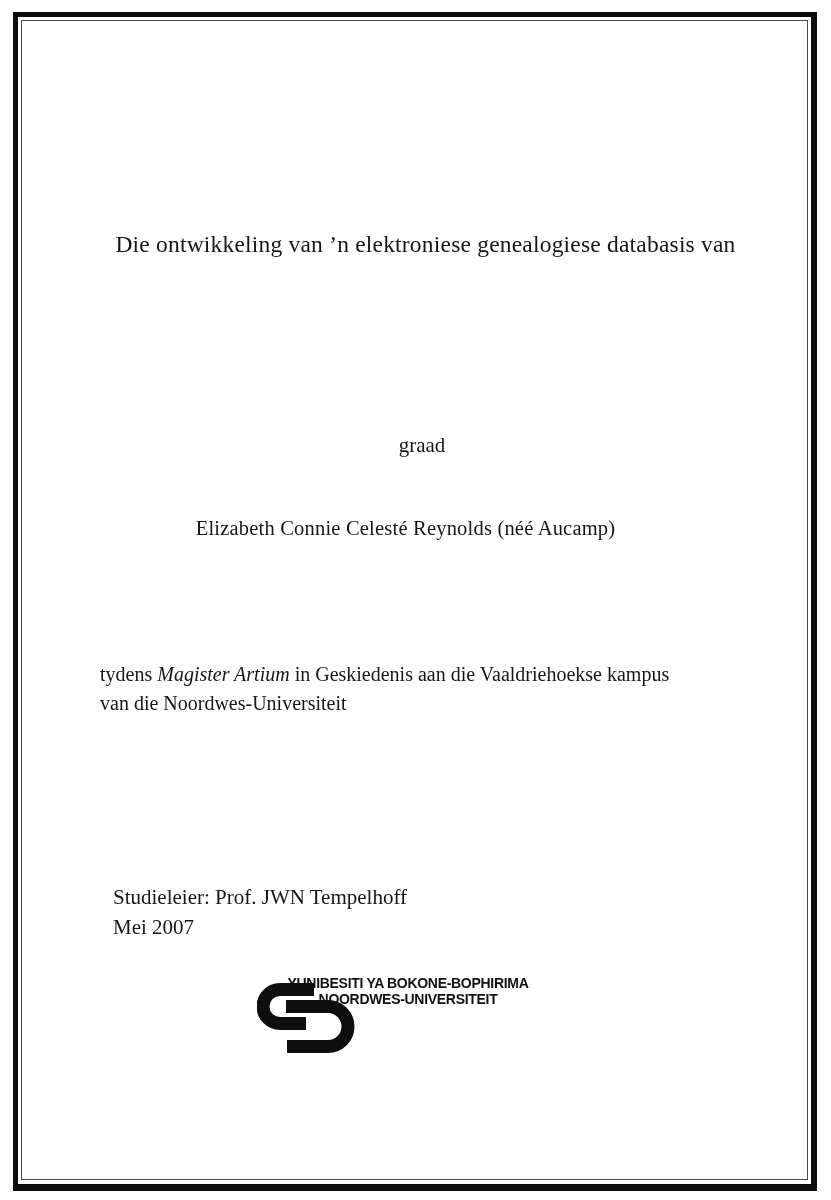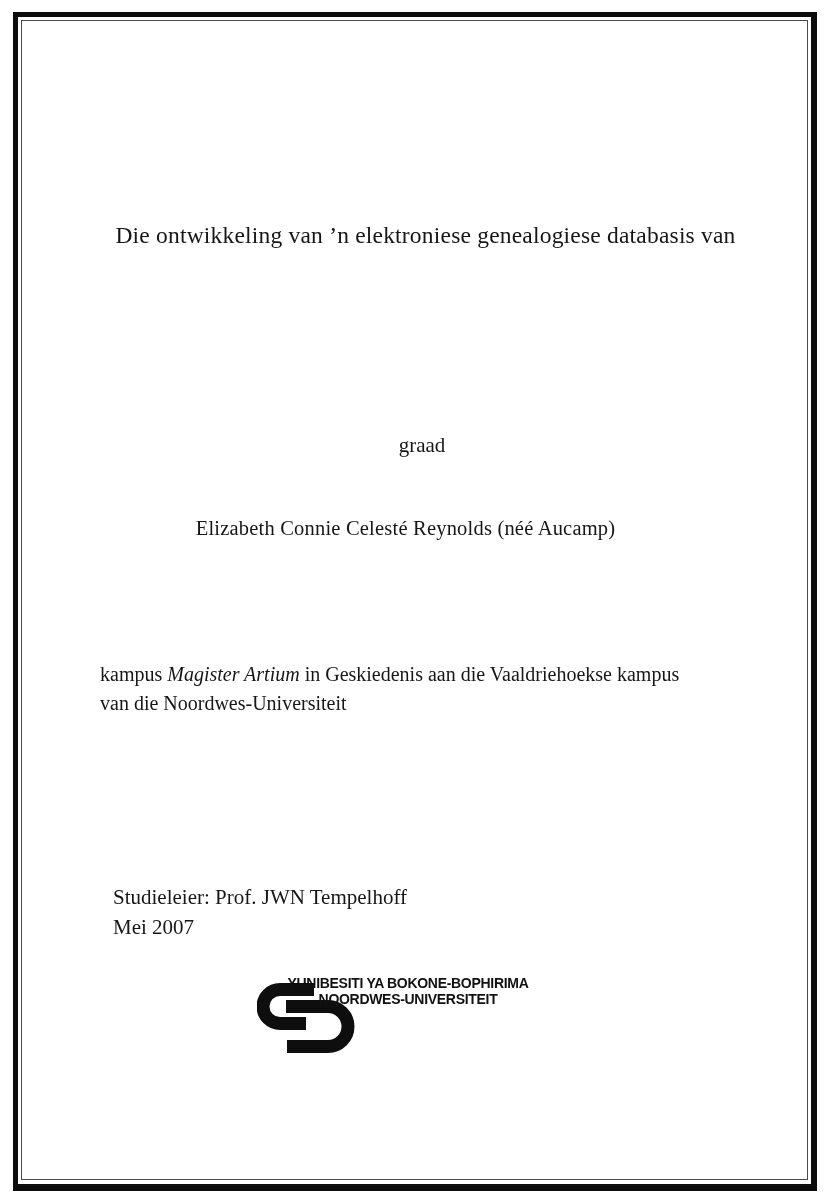--- a/index.html
+++ b/index.html
@@ -24,21 +24,21 @@
     border-bottom-width: 7px;
   }
   .frame-inner {
     position: absolute;
     left: 21px; top: 20px; right: 23px; bottom: 20px;
     border: 1px solid #4a4a4a;
   }
   .title {
     position: absolute;
     left: 20px; right: 0; top: 209px;
-    margin: 5px;
+    margin: 14px;
     text-align: center;
     font-size: 23.5px;
     font-weight: 400;
     line-height: 43px;
     letter-spacing: 0.2px;
   }
   .byline {
     position: absolute;
     left: 13px; right: 0; top: 433px;
     text-align: center;
@@ -99,21 +99,21 @@
 
   <h1 class="title">
     <span>Die ontwikkeling van ’n elektroniese genealogiese databasis van</span><br>
   </h1>
 
   <div class="byline">graad</div>
 
   <div class="author">Elizabeth Connie Celesté Reynolds (néé Aucamp)</div>
 
   <div class="statement">
-    <div><span>kampus </span><em>Magister Artium</em><span> in Geskiedenis aan die Vaaldriehoekse kampus</span></div>
+    <div><span>tydens </span><em>Magister Artium</em><span> in Geskiedenis aan die Vaaldriehoekse kampus</span></div>
     <div>van die Noordwes-Universiteit</div>
   </div>
 
   <div class="supervisor-block">
     <div>Studieleier: Prof. JWN Tempelhoff</div>
     <div>Mei 2007</div>
   </div>
 
   <div class="logo-block">
     <svg class="logo-mark" width="98" height="80" viewBox="0 0 98 80" aria-hidden="true">

